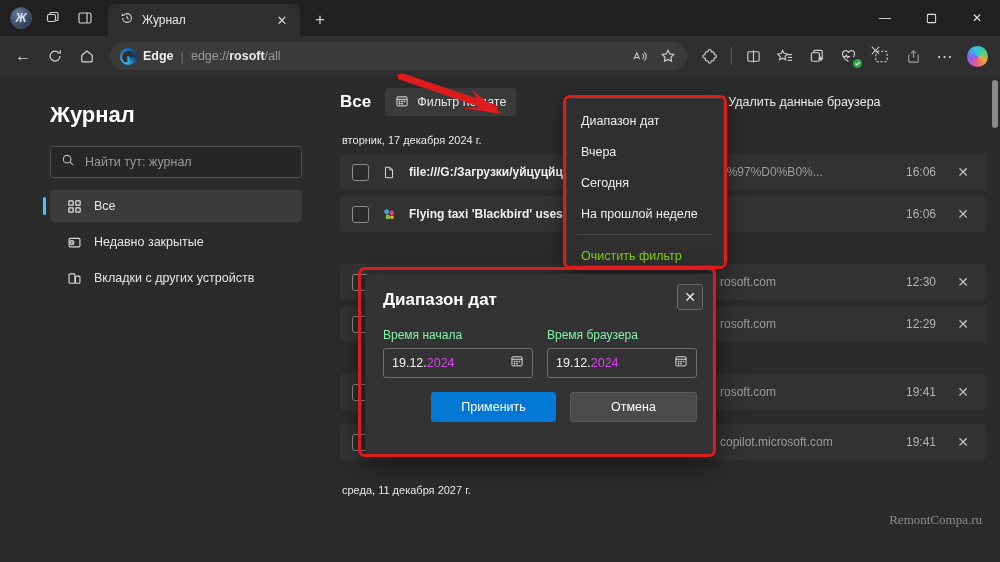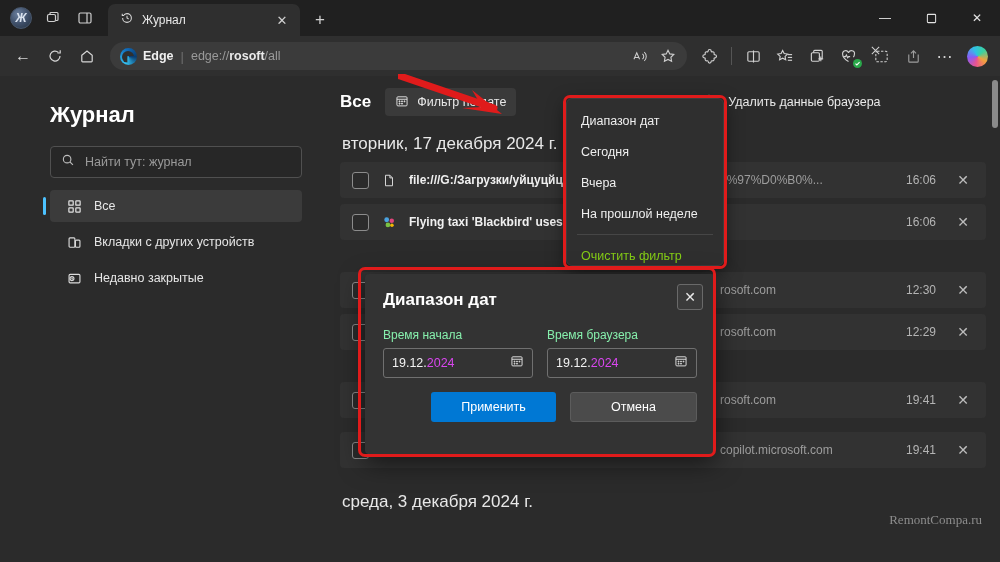--- a/index.html
+++ b/index.html
@@ -116,21 +116,21 @@
 
   
   .main { position: absolute; left: 320px; top: 0; width: 680px; height: 486px; background: #2b2b2b; }
   .main-head { display: flex; align-items: center; height: 52px; padding: 0 14px 0 20px; gap: 14px; }
   .tab-all { font-size: 17px; font-weight: bold; color: #ffffff; }
   .chip {
     height: 28px; display: flex; align-items: center; gap: 8px; padding: 0 10px;
     background: #3a3a3a; border-radius: 4px; font-size: 12.5px; color: #e9e9e9;
   }
   .chip.plain { background: transparent; gap: 12px; }
-  .daygroup { font-size: 17px; color: #e8e8e8; padding: 6px 0 8px 22px; }
+  .daygroup { font-size: 11px; color: #e8e8e8; padding: 6px 0 8px 22px; }
   .row {
     height: 36px; margin: 0 14px 6px 20px; background: #323232; border-radius: 4px;
     display: flex; align-items: center; padding: 0 8px 0 12px; gap: 12px;
   }
   .cb { width: 17px; height: 17px; border: 1px solid #8c8c8c; border-radius: 3px; background: #2b2b2b; flex: 0 0 auto; }
   .favicon { width: 16px; height: 16px; flex: 0 0 auto; display: flex; align-items: center; justify-content: center; }
   .row-title {
     font-size: 12px; font-weight: bold; color: #f0f0f0; white-space: nowrap;
     overflow: hidden; text-overflow: ellipsis; flex: 1 1 auto; min-width: 0;
   }
@@ -360,36 +360,36 @@
             <rect x="2" y="9.4" width="4.6" height="4.6" rx=".6"></rect>
               <rect x="9.4" y="9.4" width="4.6" height="4.6" rx=".6"></rect>
           </svg>
         </span>
         <span>Все</span>
       </div>
 
       <div class="nav-item">
         <span class="nav-ic">
           <svg width="15" height="15" viewBox="0 0 16 16" fill="none" stroke="#dcdcdc" stroke-width="1.2">
-            <rect x="2.2" y="3" width="6.2" height="10" rx="1"></rect>
-              <rect x="9" y="5.4" width="4.8" height="7.6" rx="1"></rect>
-          </svg>
-        </span>
-        <span>Вкладки с других устройств</span>
+            <rect x="2.2" y="3.6" width="11.6" height="9" rx="1.2"></rect>
+              <circle cx="5.3" cy="8.1" r="2.1"></circle>
+              <path d="M5.3 7v1.2l.9.5"></path>
+          </svg>
+        </span>
+        <span>Недавно закрытые</span>
       </div>
 
       <div class="nav-item">
         <span class="nav-ic">
           <svg width="15" height="15" viewBox="0 0 16 16" fill="none" stroke="#dcdcdc" stroke-width="1.2">
-            <rect x="2.2" y="3.6" width="11.6" height="9" rx="1.2"></rect>
-              <circle cx="5.3" cy="8.1" r="2.1"></circle>
-              <path d="M5.3 7v1.2l.9.5"></path>
-          </svg>
-        </span>
-        <span>Недавно закрытые</span>
+            <rect x="2.2" y="3" width="6.2" height="10" rx="1"></rect>
+              <rect x="9" y="5.4" width="4.8" height="7.6" rx="1"></rect>
+          </svg>
+        </span>
+        <span>Вкладки с других устройств</span>
       </div>
     </div>
 
     <div class="main">
       <div class="main-head">
         <span class="tab-all">Все</span>
         <span class="chip">
           <span>
             <svg width="14" height="14" viewBox="0 0 16 16" fill="none" stroke="#e0e0e0" stroke-width="1.1">
               <rect x="2.2" y="3.2" width="11.6" height="10.4" rx="1.2"></rect>
@@ -492,32 +492,32 @@
               </defs>
             <circle cx="8" cy="8" r="6.4" fill="url(#cpg)"></circle>
           </svg>
         </span>
         <span class="row-title">Microsoft Copilot: ваш ИИ-помощник</span>
         <span class="row-dom">copilot.microsoft.com</span>
         <span class="row-time">19:41</span>
         <span class="row-x">✕</span>
       </div>
 
-      <div class="daygroup" style="padding-top:18px">среда, 3 декабря 2024 г.</div>
+      <div class="daygroup" style="padding-top:18px">среда, 11 декабря 2027 г.</div>
     </div>
 
     <div class="scrollbar">
       <div class="scroll-thumb"></div>
     </div>
   </div>
 
   <div class="menu">
     <div class="menu-item">Диапазон дат</div>
+    <div class="menu-item">Вчера</div>
     <div class="menu-item">Сегодня</div>
-    <div class="menu-item">Вчера</div>
     <div class="menu-item">На прошлой неделе</div>
     <div class="menu-sep"></div>
     <div class="menu-item dim">Очистить фильтр</div>
   </div>
 
   <div class="dialog">
     <div class="dlg-close">✕</div>
     <div class="dlg-title">Диапазон дат</div>
     <div class="fields">
       <div class="field">

